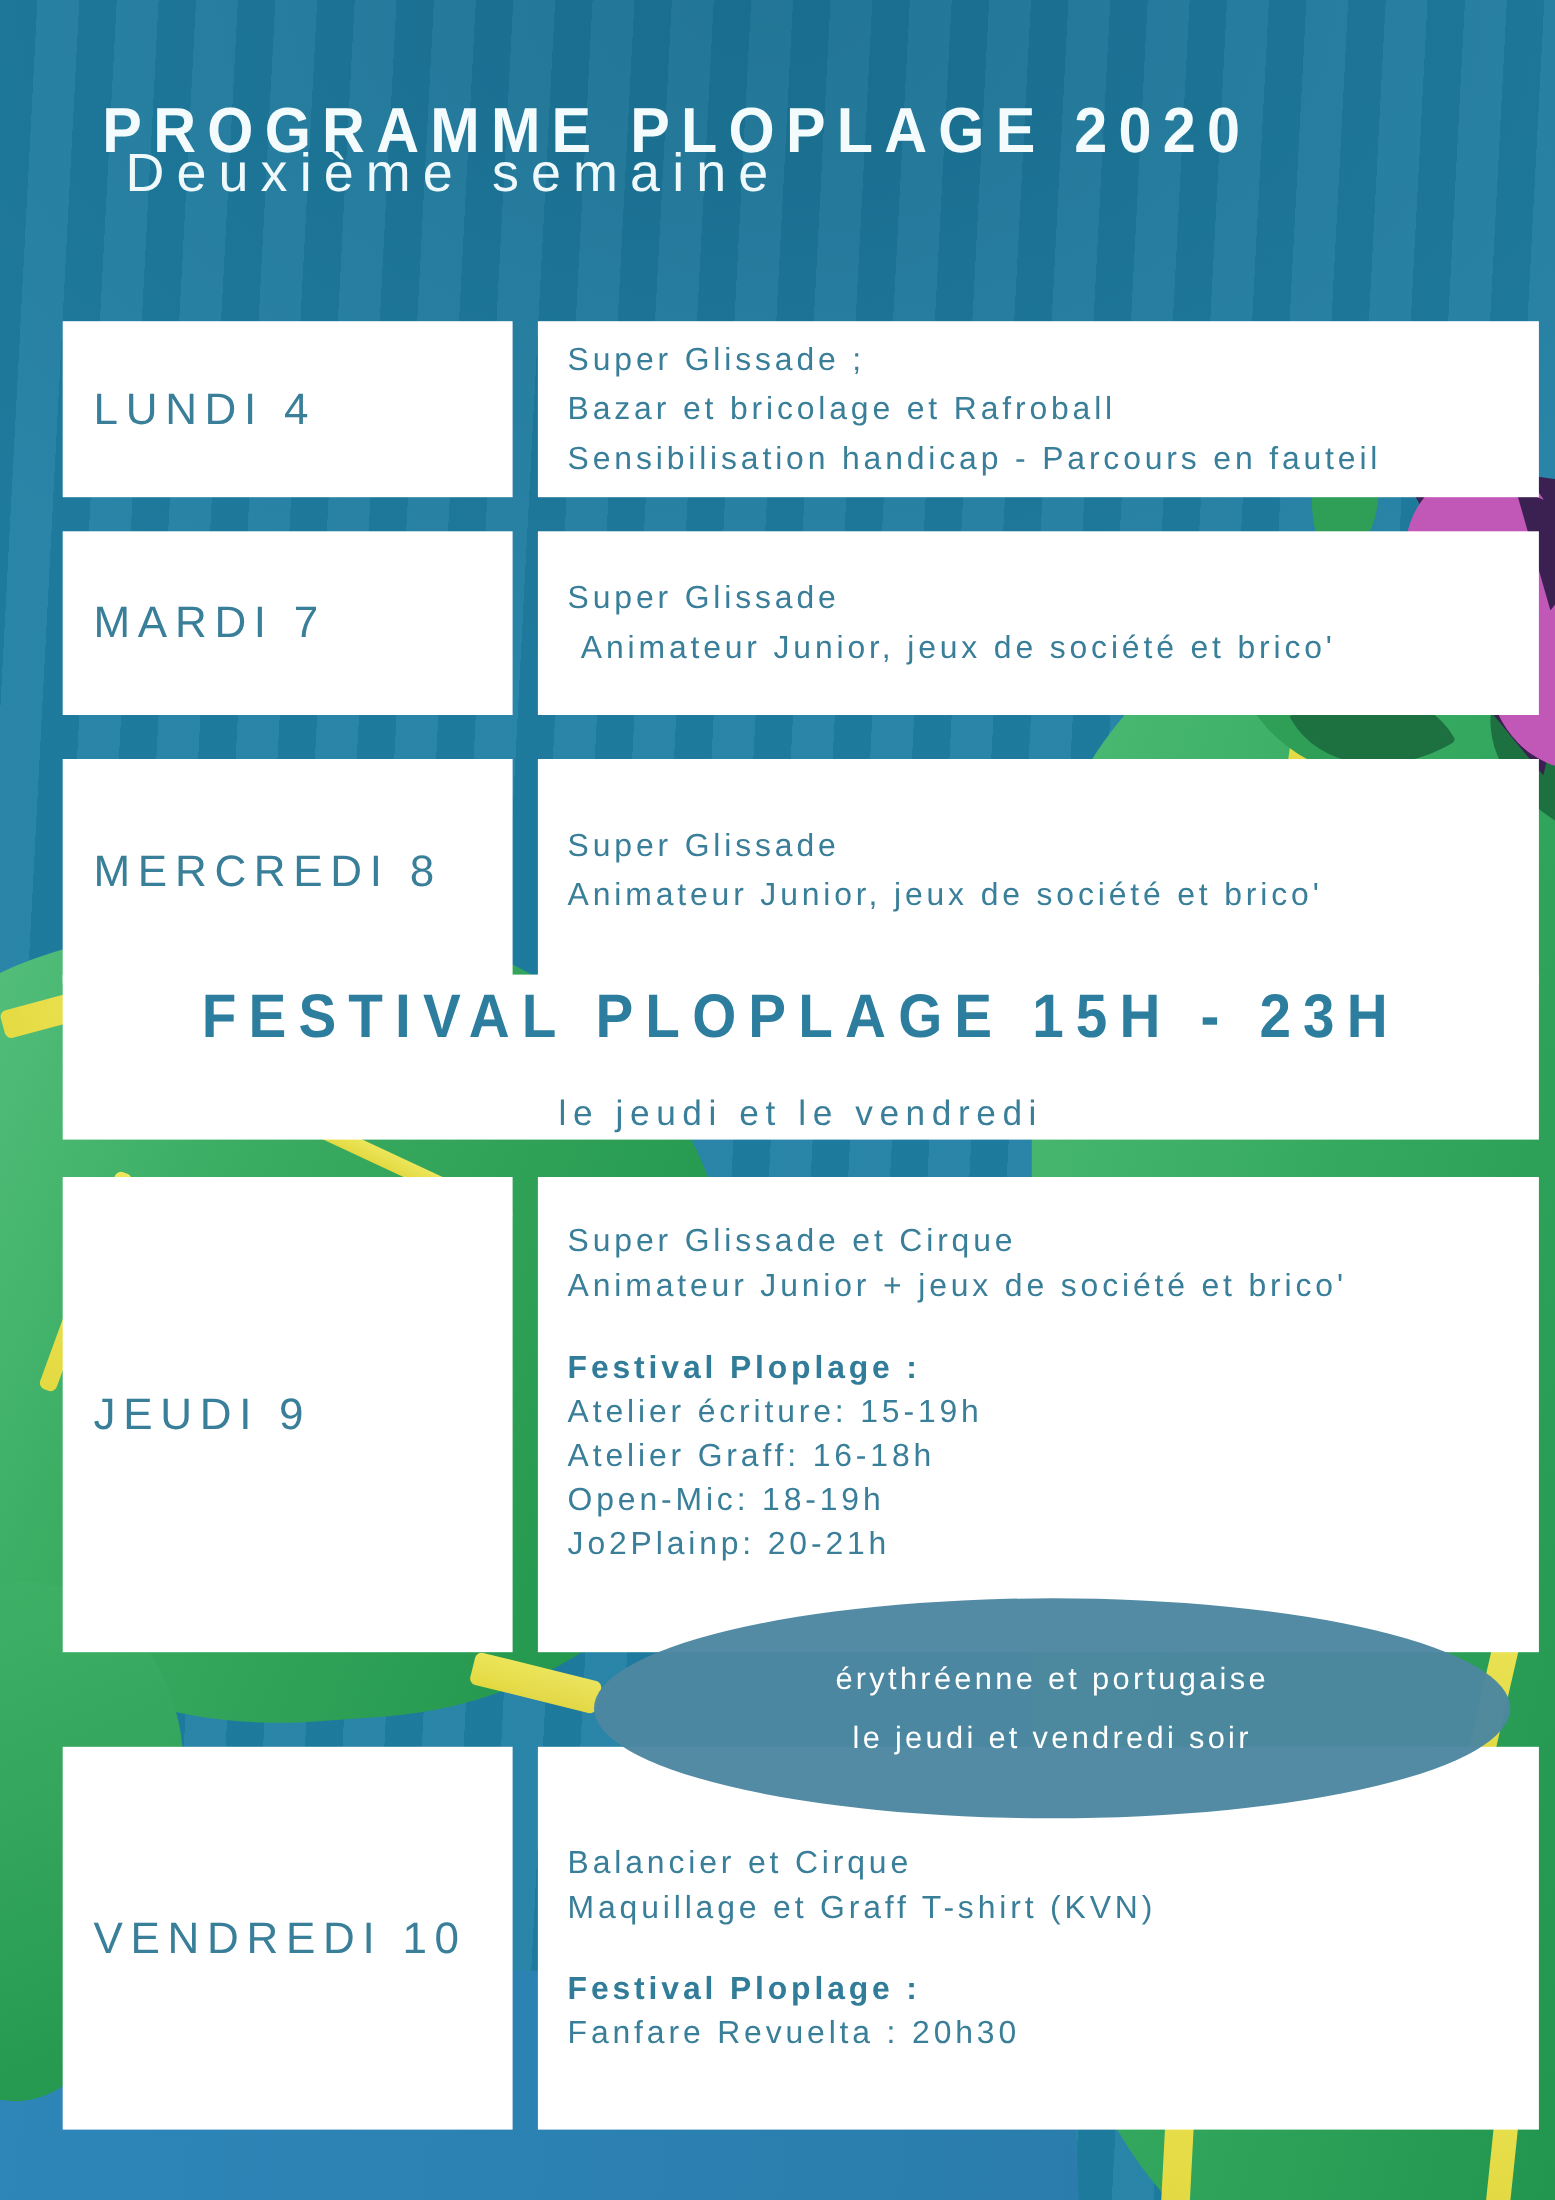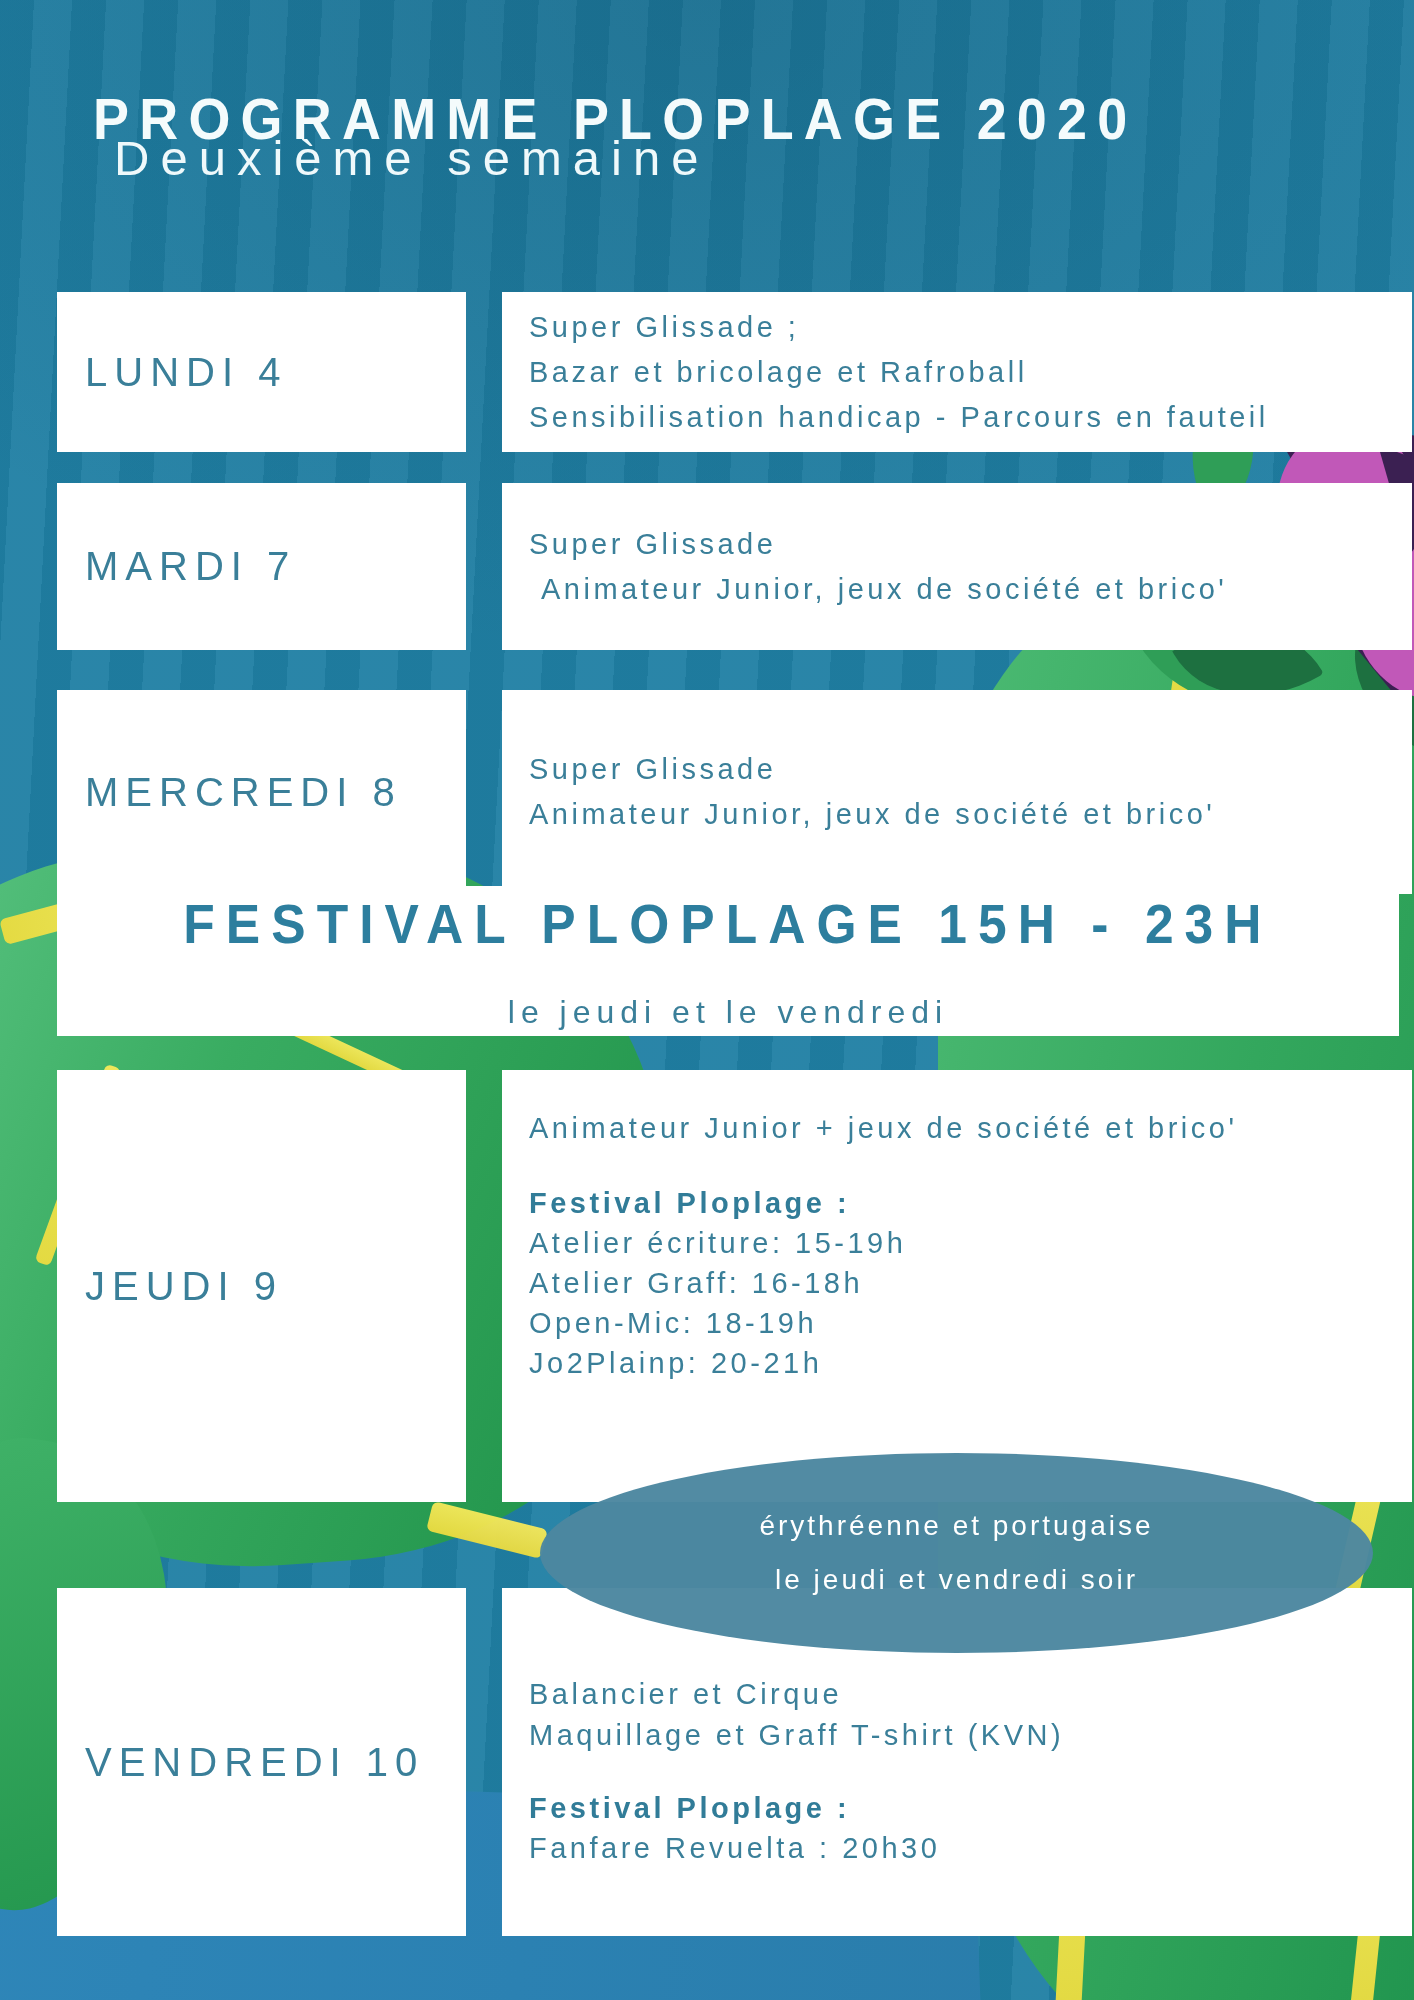--- a/index.html
+++ b/index.html
@@ -55,21 +55,21 @@
   
   .row{position:absolute;left:0;width:1414px;}
   .daybox{
     position:absolute;left:57px;width:409px;top:0;bottom:0;background:#ffffff;
     display:flex;align-items:center;
   }
   .daylabel{
     padding-left:28px;color:#3a7f99;font-size:40px;letter-spacing:7px;white-space:nowrap;
   }
   .contentbox{
-    position:absolute;left:502px;width:910px;top:0;bottom:0;background:#ffffff;
+    position:absolute;left:489px;width:910px;top:0;bottom:0;background:#ffffff;
     box-sizing:border-box;padding-left:27px;padding-right:10px;color:#3a7f99;
   }
   .contentbox.center{display:flex;flex-direction:column;justify-content:center;}
   .line{font-size:29px;letter-spacing:3.5px;line-height:45px;white-space:nowrap;}
   .line.indent{padding-left:12px;}
   .tallbox .line{line-height:41px;}
   .festival-heading{
     font-size:29px;font-weight:700;letter-spacing:3.5px;line-height:40px;
     color:#317c98;margin-top:34px;white-space:nowrap;
   }
@@ -166,20 +166,21 @@
   <section class="banner">
     <div class="banner-title"><span class="condensed">FESTIVAL PLOPLAGE 15H - 23H</span></div>
     <div class="banner-sub">le jeudi et le vendredi</div>
   </section>
 
   <section class="row" style="top:1070px;height:432px;">
     <div class="daybox">
       <span class="daylabel">JEUDI 9</span>
     </div>
     <div class="contentbox tallbox" style="padding-top:38px;">
+      <div class="line">Super Glissade et Cirque</div>
       <div class="line">Animateur Junior + jeux de société et brico'</div>
       <div class="festival-heading">Festival Ploplage :</div>
       <div class="sched">
         <div class="line">Atelier écriture: 15-19h</div>
         <div class="line">Atelier Graff: 16-18h</div>
         <div class="line">Open-Mic: 18-19h</div>
         <div class="line">Jo2Plainp: 20-21h</div>
       </div>
     </div>
   </section>

